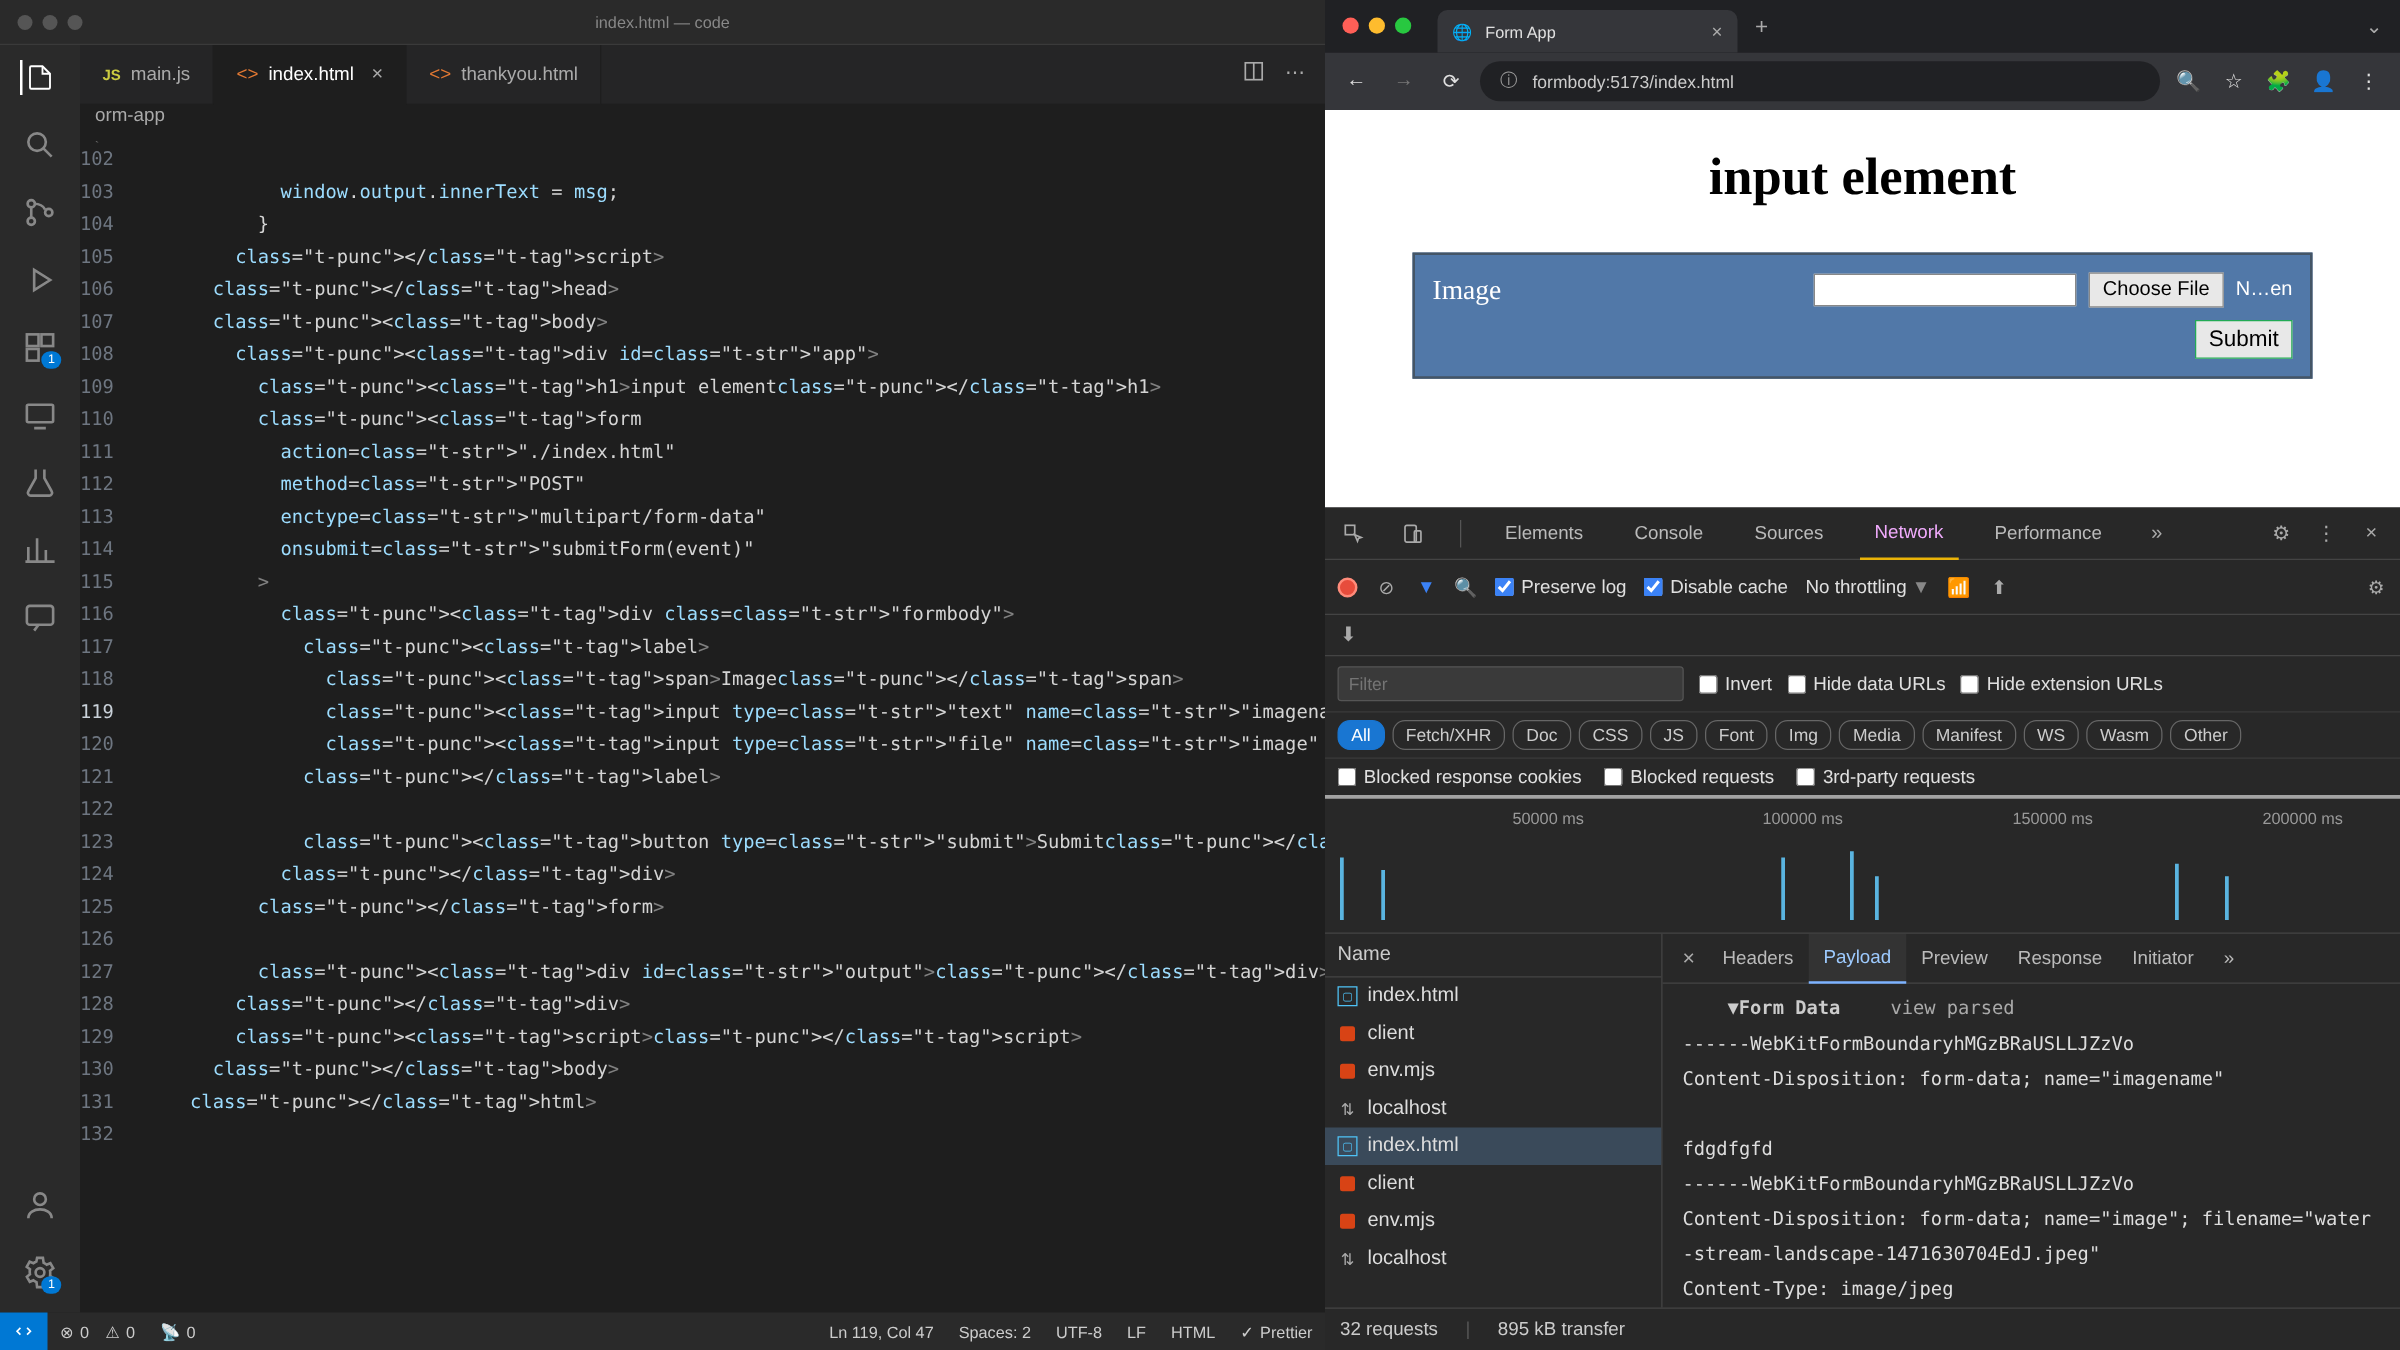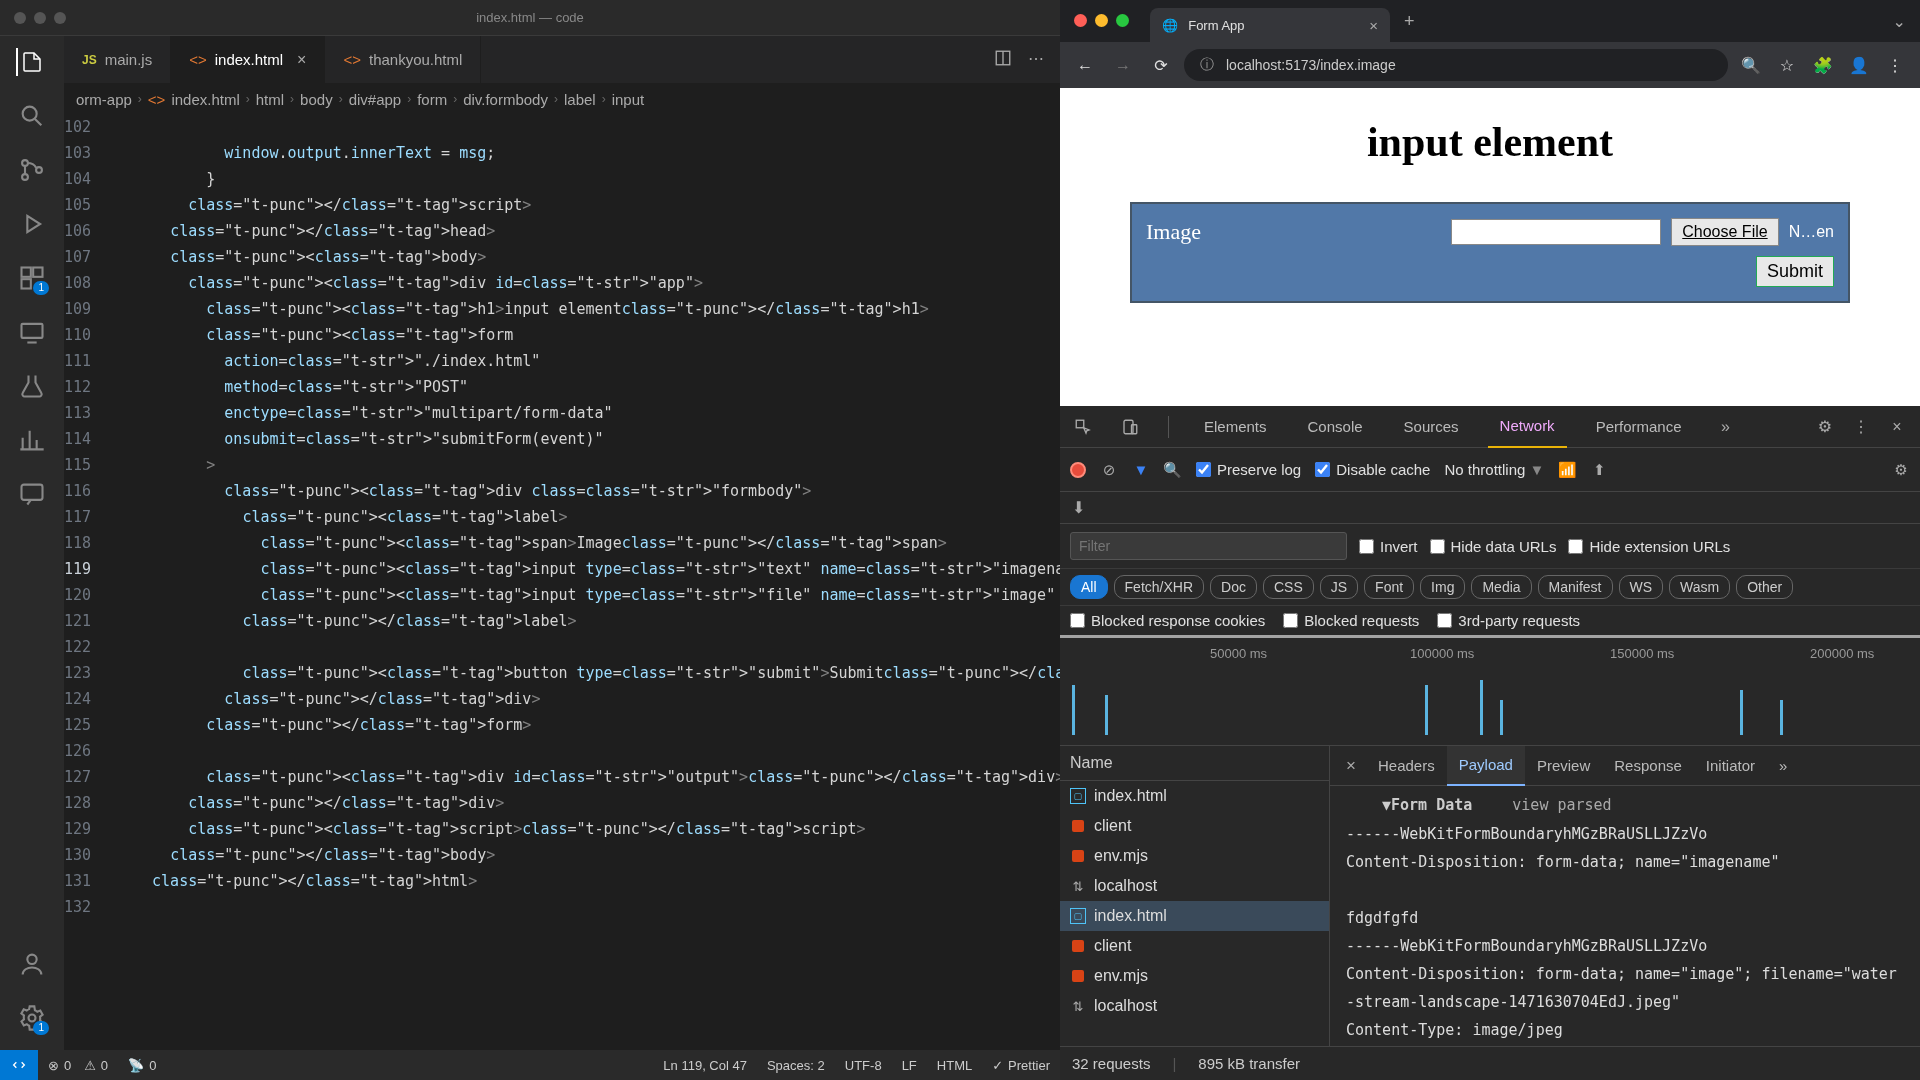--- a/index.html
+++ b/index.html
@@ -16,21 +16,21 @@
 .activity-bar .ab-icon.active { color: #fff; border-left: 2px solid #fff; padding-left: 2px; margin-left: -4px; }
 .ab-bottom { margin-top: auto; margin-bottom: 18px; display: flex; flex-direction: column; gap: 26px; align-items: center; }
 .badge-sm { position: absolute; bottom: -3px; right: -3px; background: #0078d4; color: #fff; font-size: 10px; border-radius: 8px; padding: 0 5px; line-height: 14px; }
 .editor-area { flex: 1; display: flex; flex-direction: column; min-width: 0; }
 .tabs { height: 48px; display: flex; align-items: center; background: #252526; border-bottom: 1px solid #1e1e1e; }
 .tab { height: 48px; padding: 0 18px; display: flex; align-items: center; gap: 8px; font-size: 15px; color: #aaa; border-right: 1px solid #1e1e1e; }
 .tab.active { background: #1e1e1e; color: #fff; }
 .tab-close { color: #aaa; margin-left: 6px; font-size: 16px; }
 .tabs-right { margin-left: auto; display: flex; gap: 16px; padding-right: 16px; color: #aaa; }
 .tabs-right svg { width: 18px; height: 18px; }
-.breadcrumb { height: 30px; display: flex; align-items: center; padding: 0 12px; font-size: 15px; color: #aaa; gap: 6px; overflow: hidden; white-space: nowrap; }
+.breadcrumb { height: 30px; display: flex; padding: 0 12px; font-size: 15px; color: #aaa; gap: 6px; overflow: hidden; white-space: nowrap; flex-direction: column; }
 .breadcrumb .chev { color: #666; font-size: 12px; }
 .code-area { flex: 1; display: flex; overflow: hidden; font-family: Menlo, Consolas, monospace; font-size: 15px; line-height: 26px; }
 .gutter { width: 70px; text-align: left; padding-right: 18px; color: #6e7681; user-select: none; }
 .gutter .ln.hl { color: #c9d1d9; }
 .code { flex: 1; white-space: pre; color: #d4d4d4; overflow: hidden; }
 .t-attr { color: #9cdcfe; }
 .t-var { color: #9cdcfe; }
 .t-punc { color: #808080; }
 .status-bar { height: 30px; background: #2a2a2a; display: flex; align-items: center; font-size: 13px; color: #ccc; }
 .status-bar .remote { background: #0078d4; height: 100%; width: 38px; display: flex; align-items: center; justify-content: center; }
@@ -49,21 +49,21 @@
 .br-toolbar .nav-btn { width: 30px; height: 30px; display: flex; align-items: center; justify-content: center; color: #e0e0e0; }
 .br-toolbar .nav-btn.dis { color: #777; }
 .addr { flex: 1; height: 32px; background: #202124; border-radius: 16px; display: flex; align-items: center; padding: 0 14px; font-size: 14px; color: #ccc; gap: 10px; }
 .addr-icon { width: 18px; display: flex; justify-content: center; color: #999; }
 .br-toolbar .right-icons { display: flex; gap: 6px; }
 .page { background: #fff; height: 318px; padding: 30px 70px; }
 .page h1 { font-size: 42px; font-weight: 700; text-align: center; color: #000; font-family: serif; margin-bottom: 36px; }
 .form-box { background: #5178a8; border: 2px solid #456; padding: 14px; display: flex; flex-wrap: wrap; align-items: center; gap: 10px; }
 .form-box .lbl { color: #fff; font-size: 22px; font-family: serif; margin-right: auto; }
 .txt-in { width: 210px; height: 26px; border: 1px solid #888; background: #fff; }
-.file-btn { background: #e8e8e8; border: 1px solid #888; padding: 4px 10px; font-size: 16px; text-decoration: underline; }
+.file-btn { background: #e8e8e8; border: 1px solid #888; padding: 4px 10px; font-size: 16px; }
 .file-name { color: #fff; font-size: 16px; }
 .submit-btn { background: #e8e8e8; border: 1px solid #2a5; padding: 4px 10px; font-size: 18px; margin-left: auto; }
 
 .devtools { flex: 1; background: #282828; display: flex; flex-direction: column; color: #e0e0e0; min-height: 0; }
 .dt-tabs { height: 42px; display: flex; align-items: center; padding: 0 8px; gap: 17px; border-bottom: 1px solid #444; }
 .dt-tabs .dt-ic { width: 30px; height: 30px; display: flex; align-items: center; justify-content: center; color: #aaa; }
 .dt-tab { padding: 0 12px; font-size: 15px; color: #bbb; height: 42px; display: flex; align-items: center; }
 .dt-tab.active { color: #f0abfc; border-bottom: 2px solid #eab308; }
 .dt-right { margin-left: auto; display: flex; gap: 6px; }
 .dt-toolbar2 { height: 44px; display: flex; align-items: center; padding: 0 10px; gap: 14px; border-bottom: 1px solid #444; flex-wrap: wrap; font-size: 15px; }
@@ -339,21 +339,21 @@
     </div>
     <span class="btab-plus">+</span>
     <span style="margin-left:auto;margin-right:14px;color:#aaa;align-self:center">⌄</span>
   </div>
   <div class="br-toolbar">
     <div class="nav-btn">←</div>
     <div class="nav-btn dis">→</div>
     <div class="nav-btn">⟳</div>
     <div class="addr">
       <span class="addr-icon">ⓘ</span>
-      <span>localhost:5173/index.image</span>
+      <span>formbody:5173/index.html</span>
     </div>
     <div class="right-icons">
       <div class="nav-btn">🔍</div>
       <div class="nav-btn">☆</div>
       <div class="nav-btn">🧩</div>
       <div class="nav-btn">👤</div>
       <div class="nav-btn">⋮</div>
     </div>
   </div>
   <div class="page">

